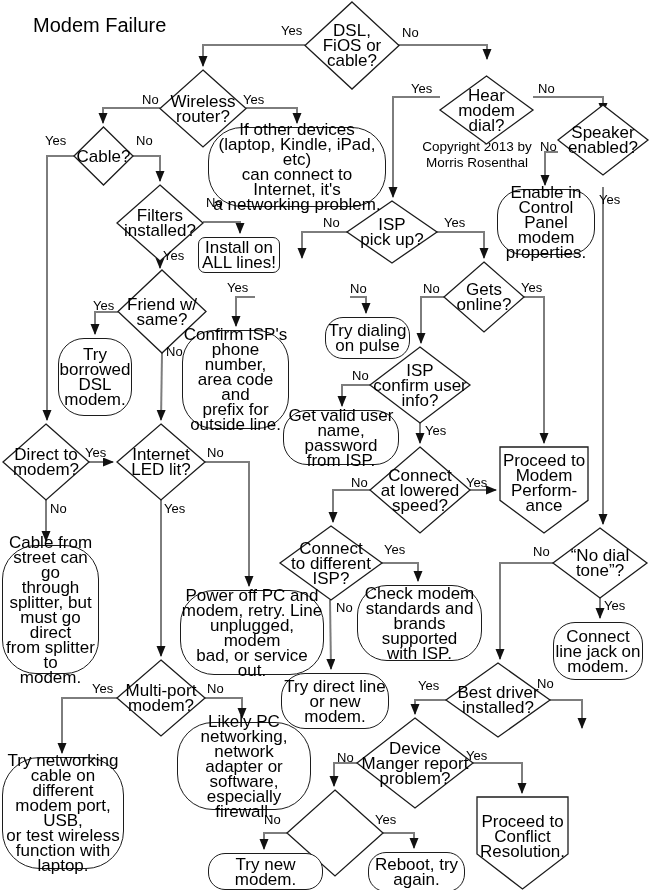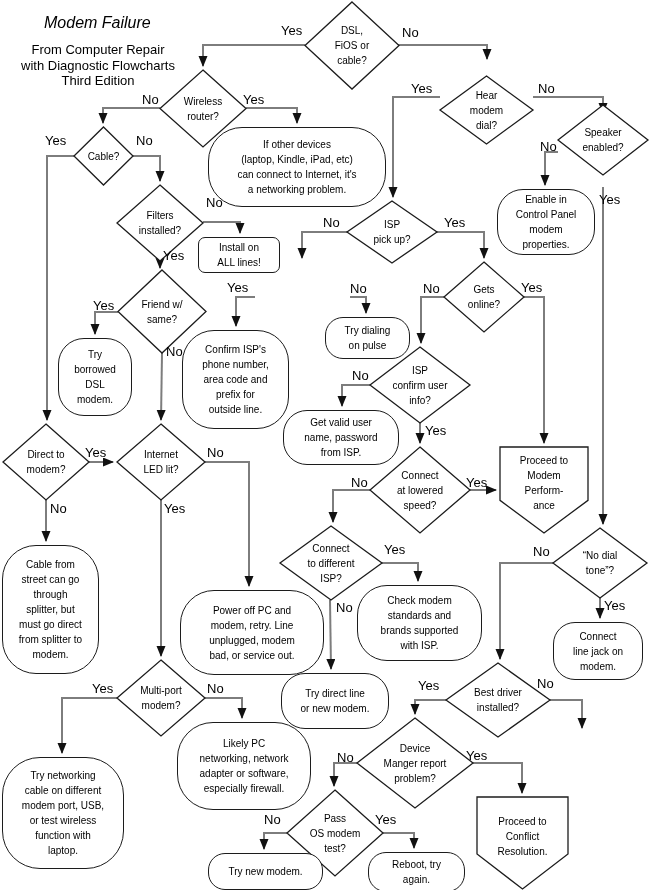--- a/index.html
+++ b/index.html
@@ -4,24 +4,24 @@
 <style>
   html,body{margin:0;padding:0;background:#fff;}
   #canvas{position:relative;width:650px;height:890px;background:#ffffff;overflow:hidden;
           font-family:"Liberation Sans", sans-serif;color:#000;}
   #wires{position:absolute;left:0;top:0;}
   #wires polyline{fill:none;stroke:#7d7d7d;stroke-width:2;}
   .node{position:absolute;display:flex;align-items:center;justify-content:center;}
   .shape{position:absolute;left:0;top:0;width:100%;height:100%;overflow:visible;}
   .shape polygon{fill:#ffffff;stroke:#1c1c1c;stroke-width:1.3;vector-effect:non-scaling-stroke;}
   .bubble{background:#ffffff;border:1.4px solid #1c1c1c;border-radius:26px;}
-  .txt{position:relative;white-space:pre-line;text-align:center;font-size:10px;line-height:15px;}
+  .txt{position:relative;white-space:pre-line;text-align:center;font-size:17px;line-height:15px;}
   .pent .txt{padding-bottom:14px;}
   .lbl{position:absolute;font-size:13px;line-height:14px;}
-  .title{position:absolute;left:44px;top:14px;font-size:16px;font-style:italic;}
+  .title{position:absolute;left:33px;top:14px;font-size:20px;}
   .subtitle{position:absolute;left:8px;top:42px;width:180px;text-align:center;
             font-size:13px;line-height:15.5px;white-space:pre-line;}
   .copyright{position:absolute;left:406px;top:139px;width:142px;text-align:center;
              font-size:13.5px;line-height:16px;white-space:pre-line;}
 </style>
 </head>
 <body>
 
 <div id="canvas">
 
@@ -67,23 +67,22 @@
     <polyline points="330,600 331,669" marker-end="url(#arw)"></polyline>
     <polyline points="446,700 415,700 415,714" marker-end="url(#arw)"></polyline>
     <polyline points="550,700 582,700 582,728" marker-end="url(#arw)"></polyline>
     <polyline points="357,763 334,763 334,786" marker-end="url(#arw)"></polyline>
     <polyline points="473,763 522,763 522,793" marker-end="url(#arw)"></polyline>
     <polyline points="287,833 264,833 264,849" marker-end="url(#arw)"></polyline>
     <polyline points="383,833 414,833 414,848" marker-end="url(#arw)"></polyline>
   </svg>
 
   <div class="title">Modem Failure</div>
-  <div class="subtitle">From Computer Repair
-with Diagnostic Flowcharts
-Third Edition</div>
+  <div class="copyright">Copyright 2013 by
+Morris Rosenthal</div>
 
   <div class="node" style="left:305px;top:2px;width:94px;height:87px">
     <svg class="shape" viewBox="0 0 100 100" preserveAspectRatio="none">
         <polygon points="50,0 100,50 50,100 0,50"></polygon>
       </svg>
     <div class="txt">DSL,
 FiOS or
 cable?</div>
   </div>
   <div class="node" style="left:160px;top:70px;width:86px;height:77px">
@@ -206,23 +205,20 @@
         <polygon points="50,0 100,50 50,100 0,50"></polygon>
       </svg>
     <div class="txt">Device
 Manger report
 problem?</div>
   </div>
   <div class="node" style="left:287px;top:790px;width:96px;height:86px">
     <svg class="shape" viewBox="0 0 100 100" preserveAspectRatio="none">
         <polygon points="50,0 100,50 50,100 0,50"></polygon>
       </svg>
-    <div class="txt">Pass
-OS modem
-test?</div>
   </div>
 
   <div class="node bubble" style="left:208px;top:127px;width:176px;height:78px;border-radius:34px">
     <div class="txt">If other devices
 (laptop, Kindle, iPad, etc)
 can connect to Internet, it's
 a networking problem.</div>
   </div>
   <div class="node bubble" style="left:198px;top:237px;width:80px;height:34px;border-radius:7px">
     <div class="txt">Install on

